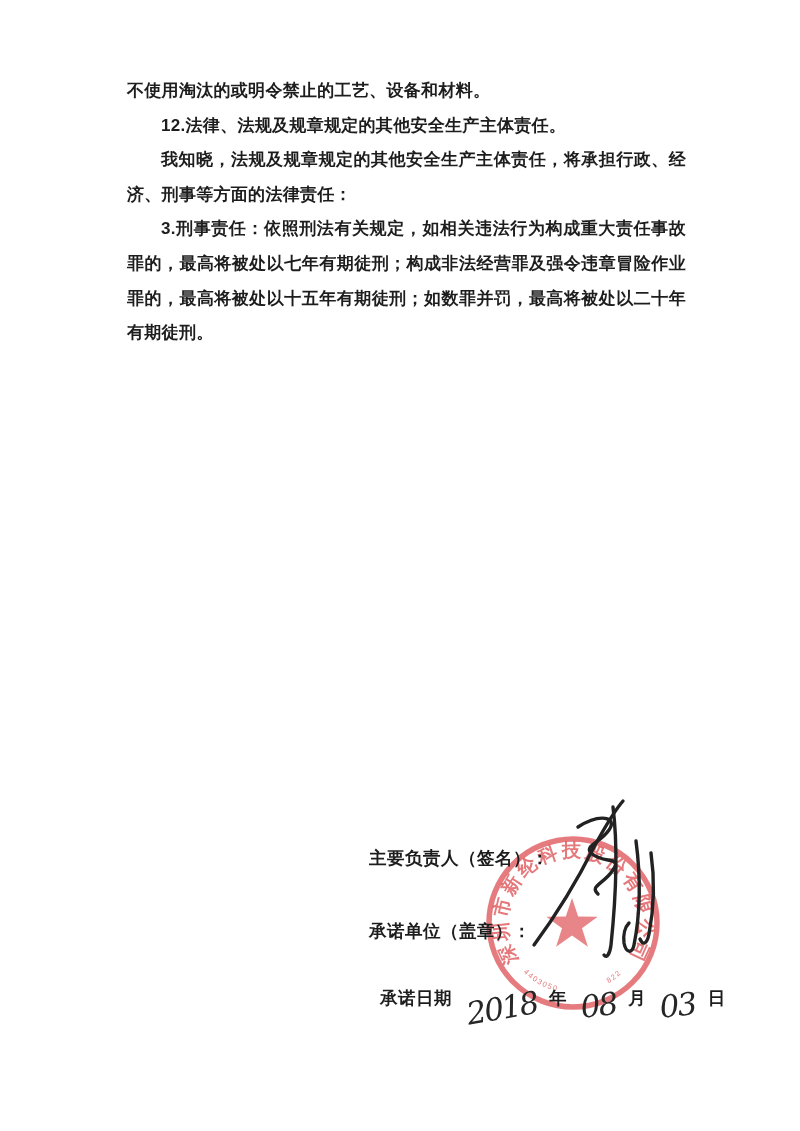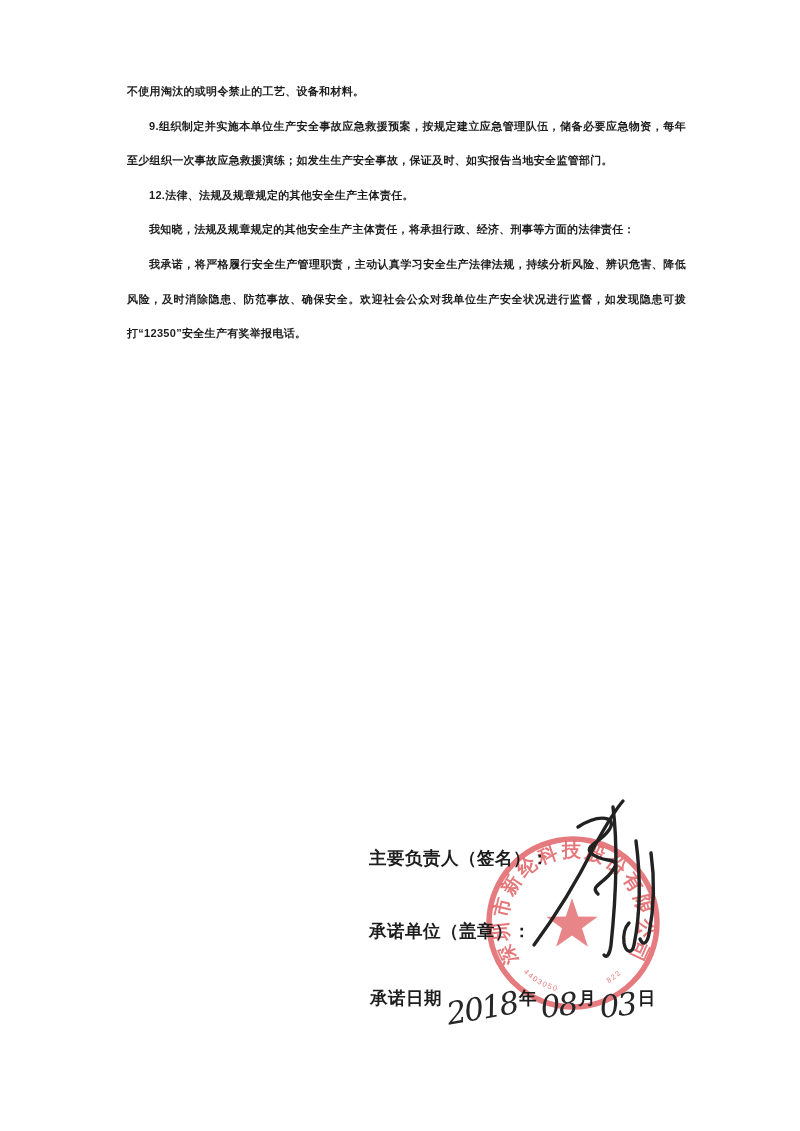--- a/index.html
+++ b/index.html
@@ -8,21 +8,21 @@
     width:800px; height:1131px;
     margin:0 auto;
     background:#ffffff;
     font-family:"Liberation Sans", sans-serif;
     color:#1d1d1d;
     overflow:hidden;
   }
   .doc {
     position:absolute;
     left:127px; top:74px; width:559px;
-    font-size:11px;
+    font-size:17px;
     line-height:34.6px;
     font-weight:600;
     text-align:justify;
     letter-spacing:0.3px;
   }
   .doc p { margin:0; text-indent:2em; }
   .doc p.no-indent { text-indent:0; }
 
   .sig-label {
     position:absolute;
@@ -43,21 +43,21 @@
     font-weight:400;
     font-size:31px;
     line-height:20px;
     letter-spacing:-2px;
     color:#262626;
     display:inline-block;
     transform:rotate(-7deg) translateY(5px);
     margin:0 2px;
   }
   .hw-year { transform:rotate(-10deg) translateY(8px); }
-  .printed-unit { display:inline-block; margin:0 1px; }
+  .printed-unit { display:inline-block; margin:0 11px; }
 
   .seal-svg {
     position:absolute;
     left:483px; top:833px;
     width:180px; height:180px;
     z-index:2;
     opacity:0.88;
   }
   .signature-svg {
     position:absolute;
@@ -66,24 +66,23 @@
     z-index:4;
   }
 </style>
 </head>
 <body>
 
 <div class="page">
 
   <div class="doc">
     <p class="no-indent">不使用淘汰的或明令禁止的工艺、设备和材料。</p>
-    <p>9.组织制定并实施本单位生产安全事故应急救援预案，按规定建立应急管理队伍，储备必要应急物资，每年至少组织一次事故应急救援演练；如发生生产安全事故，保证及时、如实报告当地安全监管部门。</p>
     <p>12.法律、法规及规章规定的其他安全生产主体责任。</p>
     <p>我知晓，法规及规章规定的其他安全生产主体责任，将承担行政、经济、刑事等方面的法律责任：</p>
-    <p>我承诺，将严格履行安全生产管理职责，主动认真学习安全生产法律法规，持续分析风险、辨识危害、降低风险，及时消除隐患、防范事故、确保安全。欢迎社会公众对我单位生产安全状况进行监督，如发现隐患可拨打“12350”安全生产有奖举报电话。</p>
+    <p>3.刑事责任：依照刑法有关规定，如相关违法行为构成重大责任事故罪的，最高将被处以七年有期徒刑；构成非法经营罪及强令违章冒险作业罪的，最高将被处以十五年有期徒刑；如数罪并罚，最高将被处以二十年有期徒刑。</p>
   </div>
 
   <div class="sig-label sig-signer">主要负责人（签名）：</div>
   <div class="sig-label sig-unit">承诺单位（盖章）：</div>
 
   <div class="sig-label date-row">
     <span class="printed-unit">承诺日期</span>
     <span class="hw hw-year">2018</span>
     <span class="printed-unit">年</span>
     <span class="hw">08</span>

